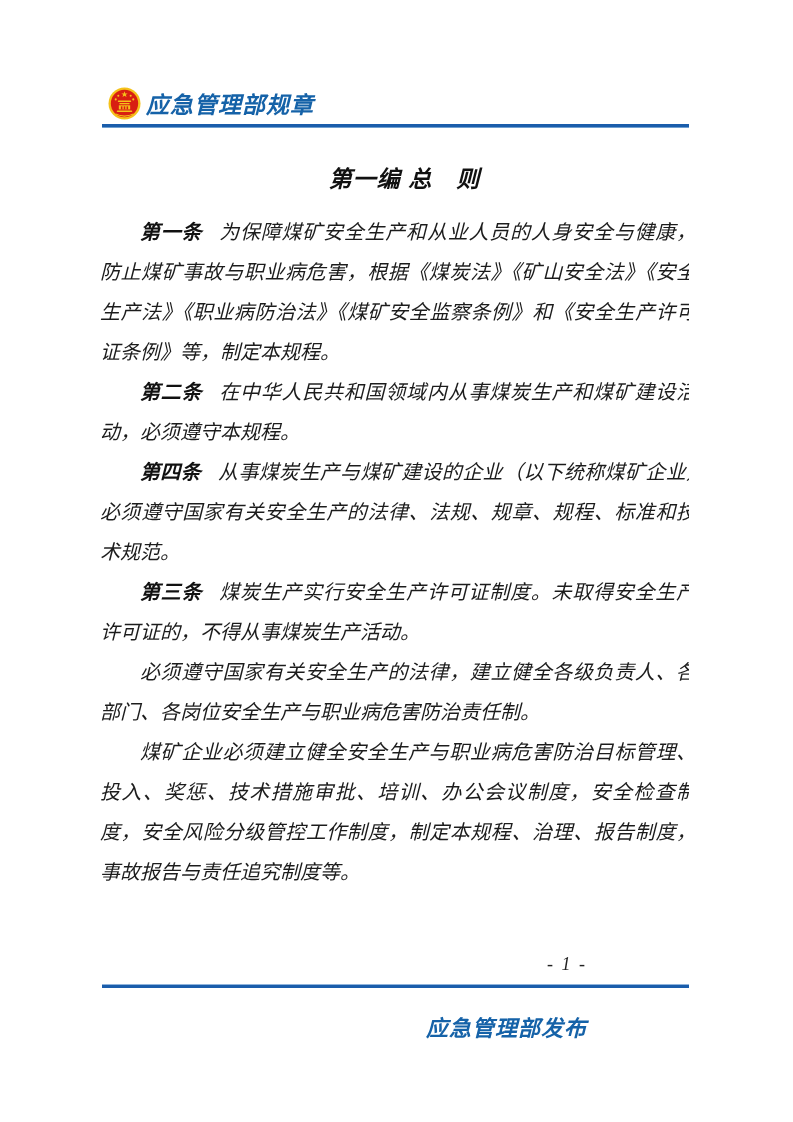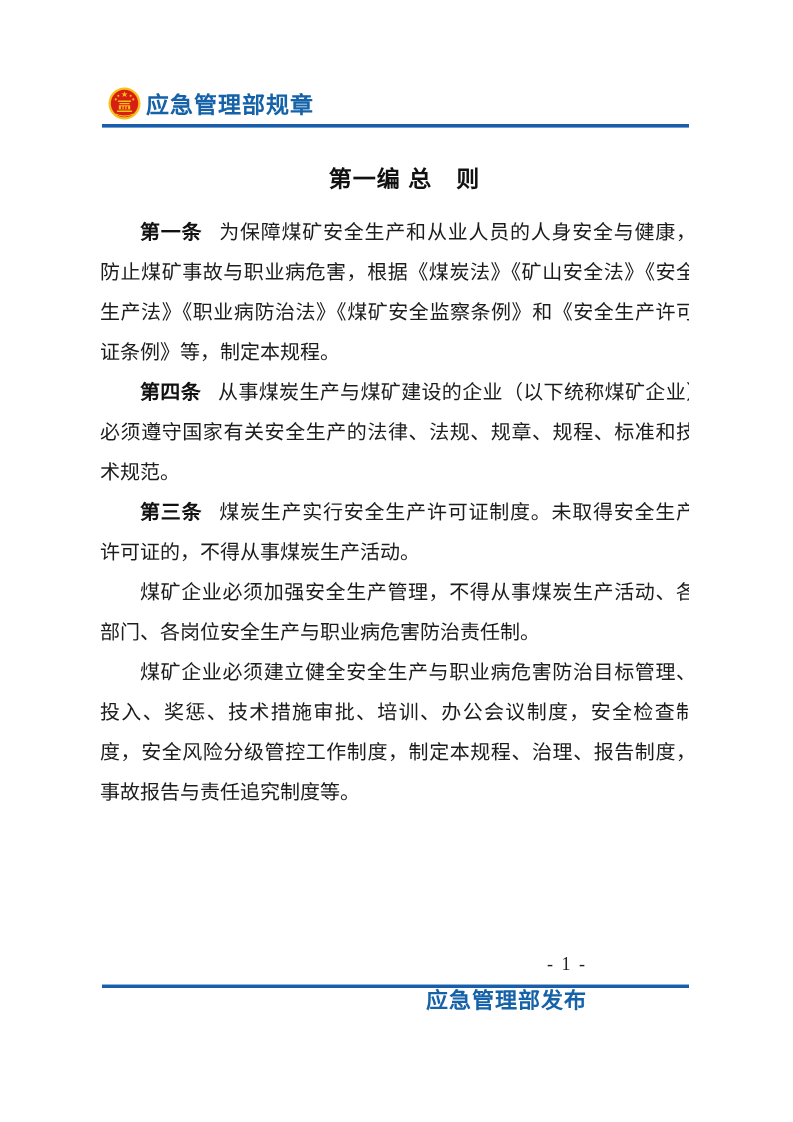--- a/index.html
+++ b/index.html
@@ -8,20 +8,21 @@
     background: #ffffff;
   }
   .page {
     position: relative;
     width: 689px;
     height: 1122px;
     background: #ffffff;
     overflow: hidden;
     font-family: "Liberation Serif", "DejaVu Serif", serif;
     color: #1c1c1c;
+    font-style: italic;
   }
 
   
   .doc-header {
     position: absolute;
     left: 108px;
     top: 85px;
     height: 36px;
     display: flex;
     align-items: center;
@@ -108,21 +109,21 @@
     top: 984px;
     width: 595px;
     height: 4px;
     background: #1a5dab;
     border-top: 1px solid #8fb4dc;
     box-sizing: border-box;
   }
   .footer-publisher {
     position: absolute;
     right: 102px;
-    top: 982px;
+    top: 1010px;
     font-family: "Liberation Sans", "DejaVu Sans", sans-serif;
     font-weight: bold;
     font-size: 22px;
     color: #1562a8;
     letter-spacing: 1px;
     white-space: nowrap;
   }
 </style>
 </head>
 <body>
@@ -150,23 +151,24 @@
       </svg>
     </span>
     <span class="header-title">应急管理部规章</span>
   </header>
   <div class="header-rule"></div>
 
   <h1 class="doc-title">第一编 总　则</h1>
 
   <main class="doc-body">
     <p class="para"><b class="article-label">第一条</b><span>为保障煤矿安全生产和从业人员的人身安全与健康，防止煤矿事故与职业病危害，根据《煤炭法》《矿山安全法》《安全生产法》《职业病防治法》《煤矿安全监察条例》和《安全生产许可证条例》等，制定本规程。</span></p>
+    <p class="para"><b class="article-label">第二条</b><span>在中华人民共和国领域内从事煤炭生产和煤矿建设活动，必须遵守本规程。</span></p>
     <p class="para"><b class="article-label">第四条</b><span>从事煤炭生产与煤矿建设的企业（以下统称煤矿企业）必须遵守国家有关安全生产的法律、法规、规章、规程、标准和技术规范。</span></p>
     <p class="para"><b class="article-label">第三条</b><span>煤炭生产实行安全生产许可证制度。未取得安全生产许可证的，不得从事煤炭生产活动。</span></p>
-    <p class="para"><span>煤矿企业必须加强安全生产管理，不得从事煤炭生产活动、各部门、各岗位安全生产与职业病危害防治责任制。</span></p>
+    <p class="para"><span>必须遵守国家有关安全生产的法律，建立健全各级负责人、各部门、各岗位安全生产与职业病危害防治责任制。</span></p>
     <p class="para"><span>煤矿企业必须建立健全安全生产与职业病危害防治目标管理、投入、奖惩、技术措施审批、培训、办公会议制度，安全检查制度，安全风险分级管控工作制度，制定本规程、治理、报告制度，事故报告与责任追究制度等。</span></p>
   </main>
 
   <div class="page-number">- 1 -</div>
   <div class="footer-rule"></div>
   <div class="footer-publisher">应急管理部发布</div>
 
 </div>
 
 </body></html>

